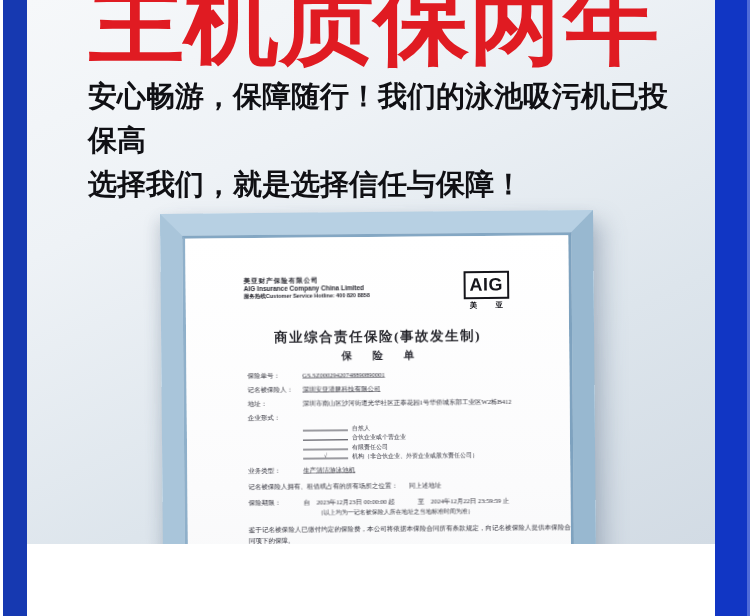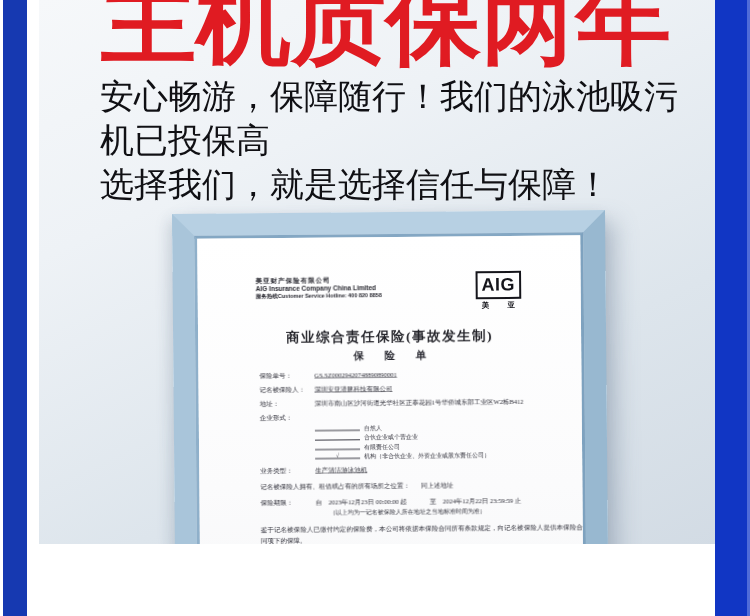--- a/index.html
+++ b/index.html
@@ -7,32 +7,32 @@
     width:750px;height:616px;position:relative;overflow:hidden;
     background:#ffffff;
     font-family:"Liberation Sans","DejaVu Sans",sans-serif;
   }
   
   .bar-left{position:absolute;left:3px;top:0;width:24px;height:616px;background:#1639b1;}
   .bar-right{position:absolute;left:715px;top:0;width:32px;height:616px;background:#1136c4;}
   .bar-right-strip{position:absolute;left:747px;top:0;width:3px;height:616px;background:#4f6cd8;}
   
   .content{
-    position:absolute;left:39px;top:0;width:688px;height:544px;overflow:hidden;
+    position:absolute;left:27px;top:0;width:688px;height:544px;overflow:hidden;
     background:linear-gradient(155deg,#f6f8fa 0%,#eef2f6 30%,#dde5ec 68%,#d2dbe4 100%);
   }
   .heading{
     position:absolute;left:62px;top:-41px;margin:0;
     font-size:95px;font-weight:900;letter-spacing:0px;
     color:#e01b22;white-space:nowrap;
     font-family:"DejaVu Sans","Liberation Sans",sans-serif;
   }
   .intro{
     position:absolute;left:61px;top:74px;width:600px;
-    font-size:34px;line-height:44px;font-weight:400;color:#101014;
+    font-size:29px;line-height:44px;font-weight:700;color:#101014;
   }
   .intro .hl{color:#ea1616;}
   
   .frame{
     position:absolute;left:133px;top:212px;width:433px;height:440px;
     border-top:22px solid #b7d0e3;
     border-left:22px solid #a9c5da;
     border-right:22px solid #98b8d0;
     box-sizing:border-box;
     transform:rotate(-0.5deg);transform-origin:50% 0;

